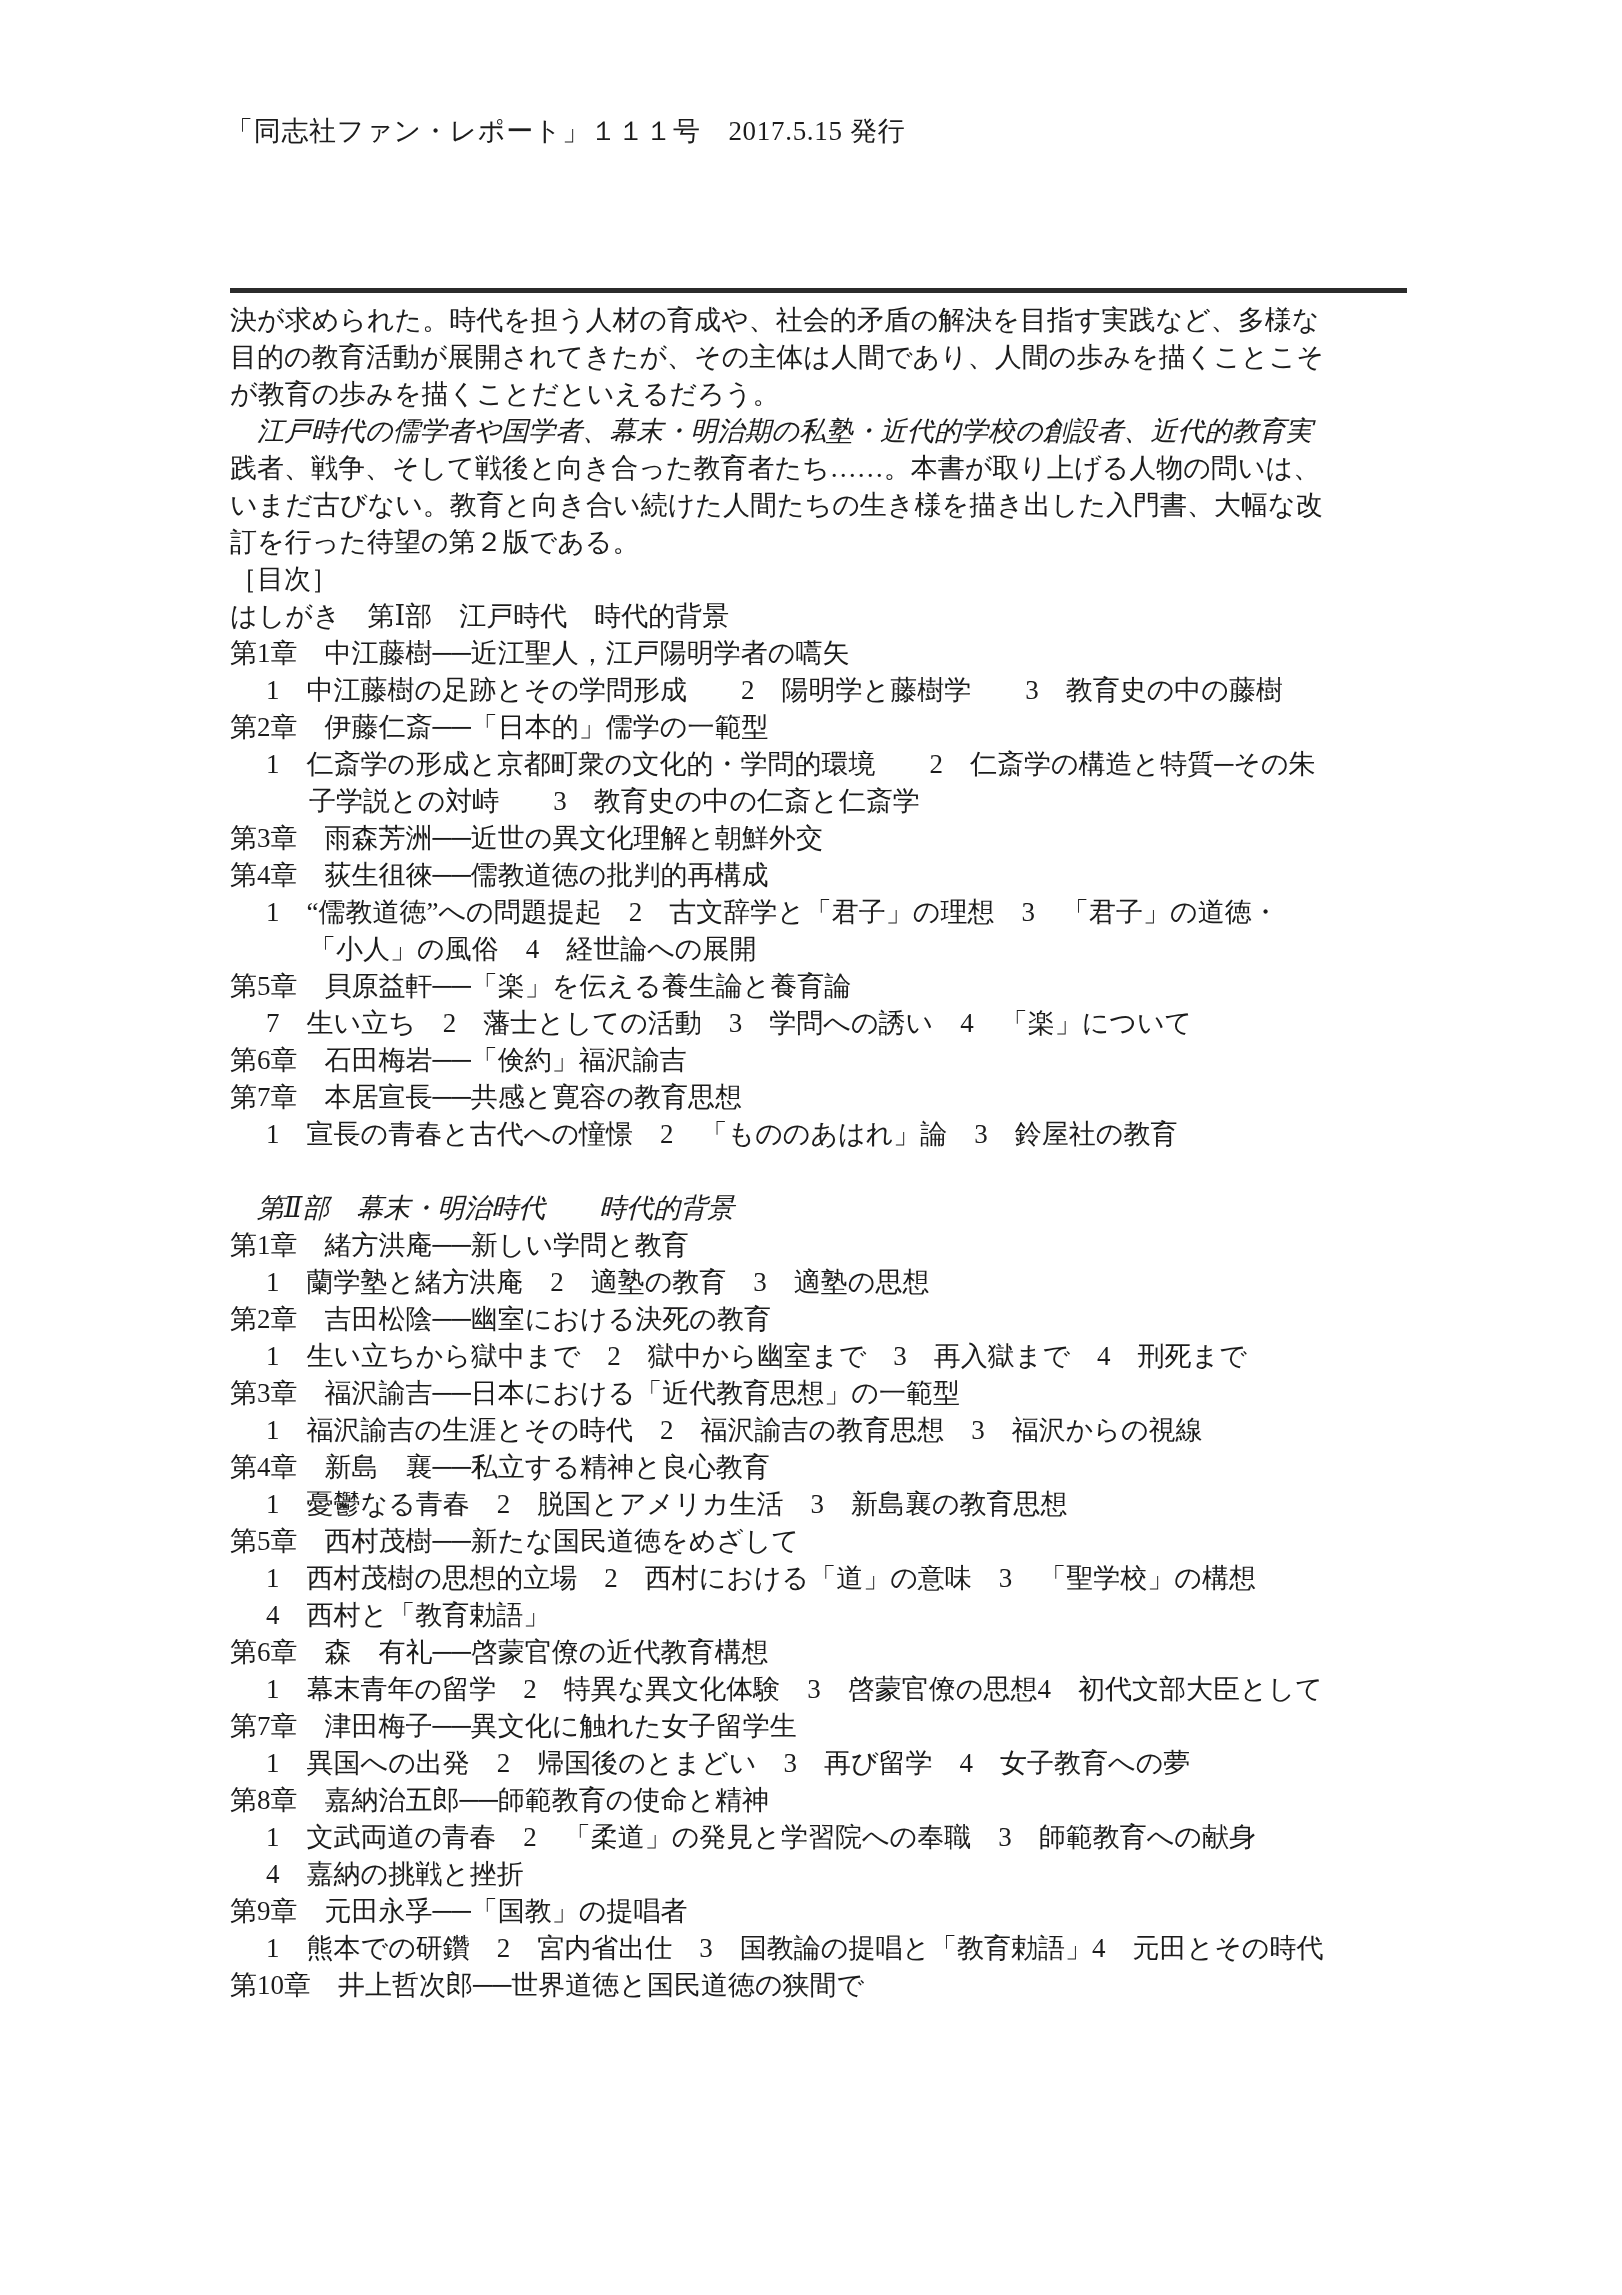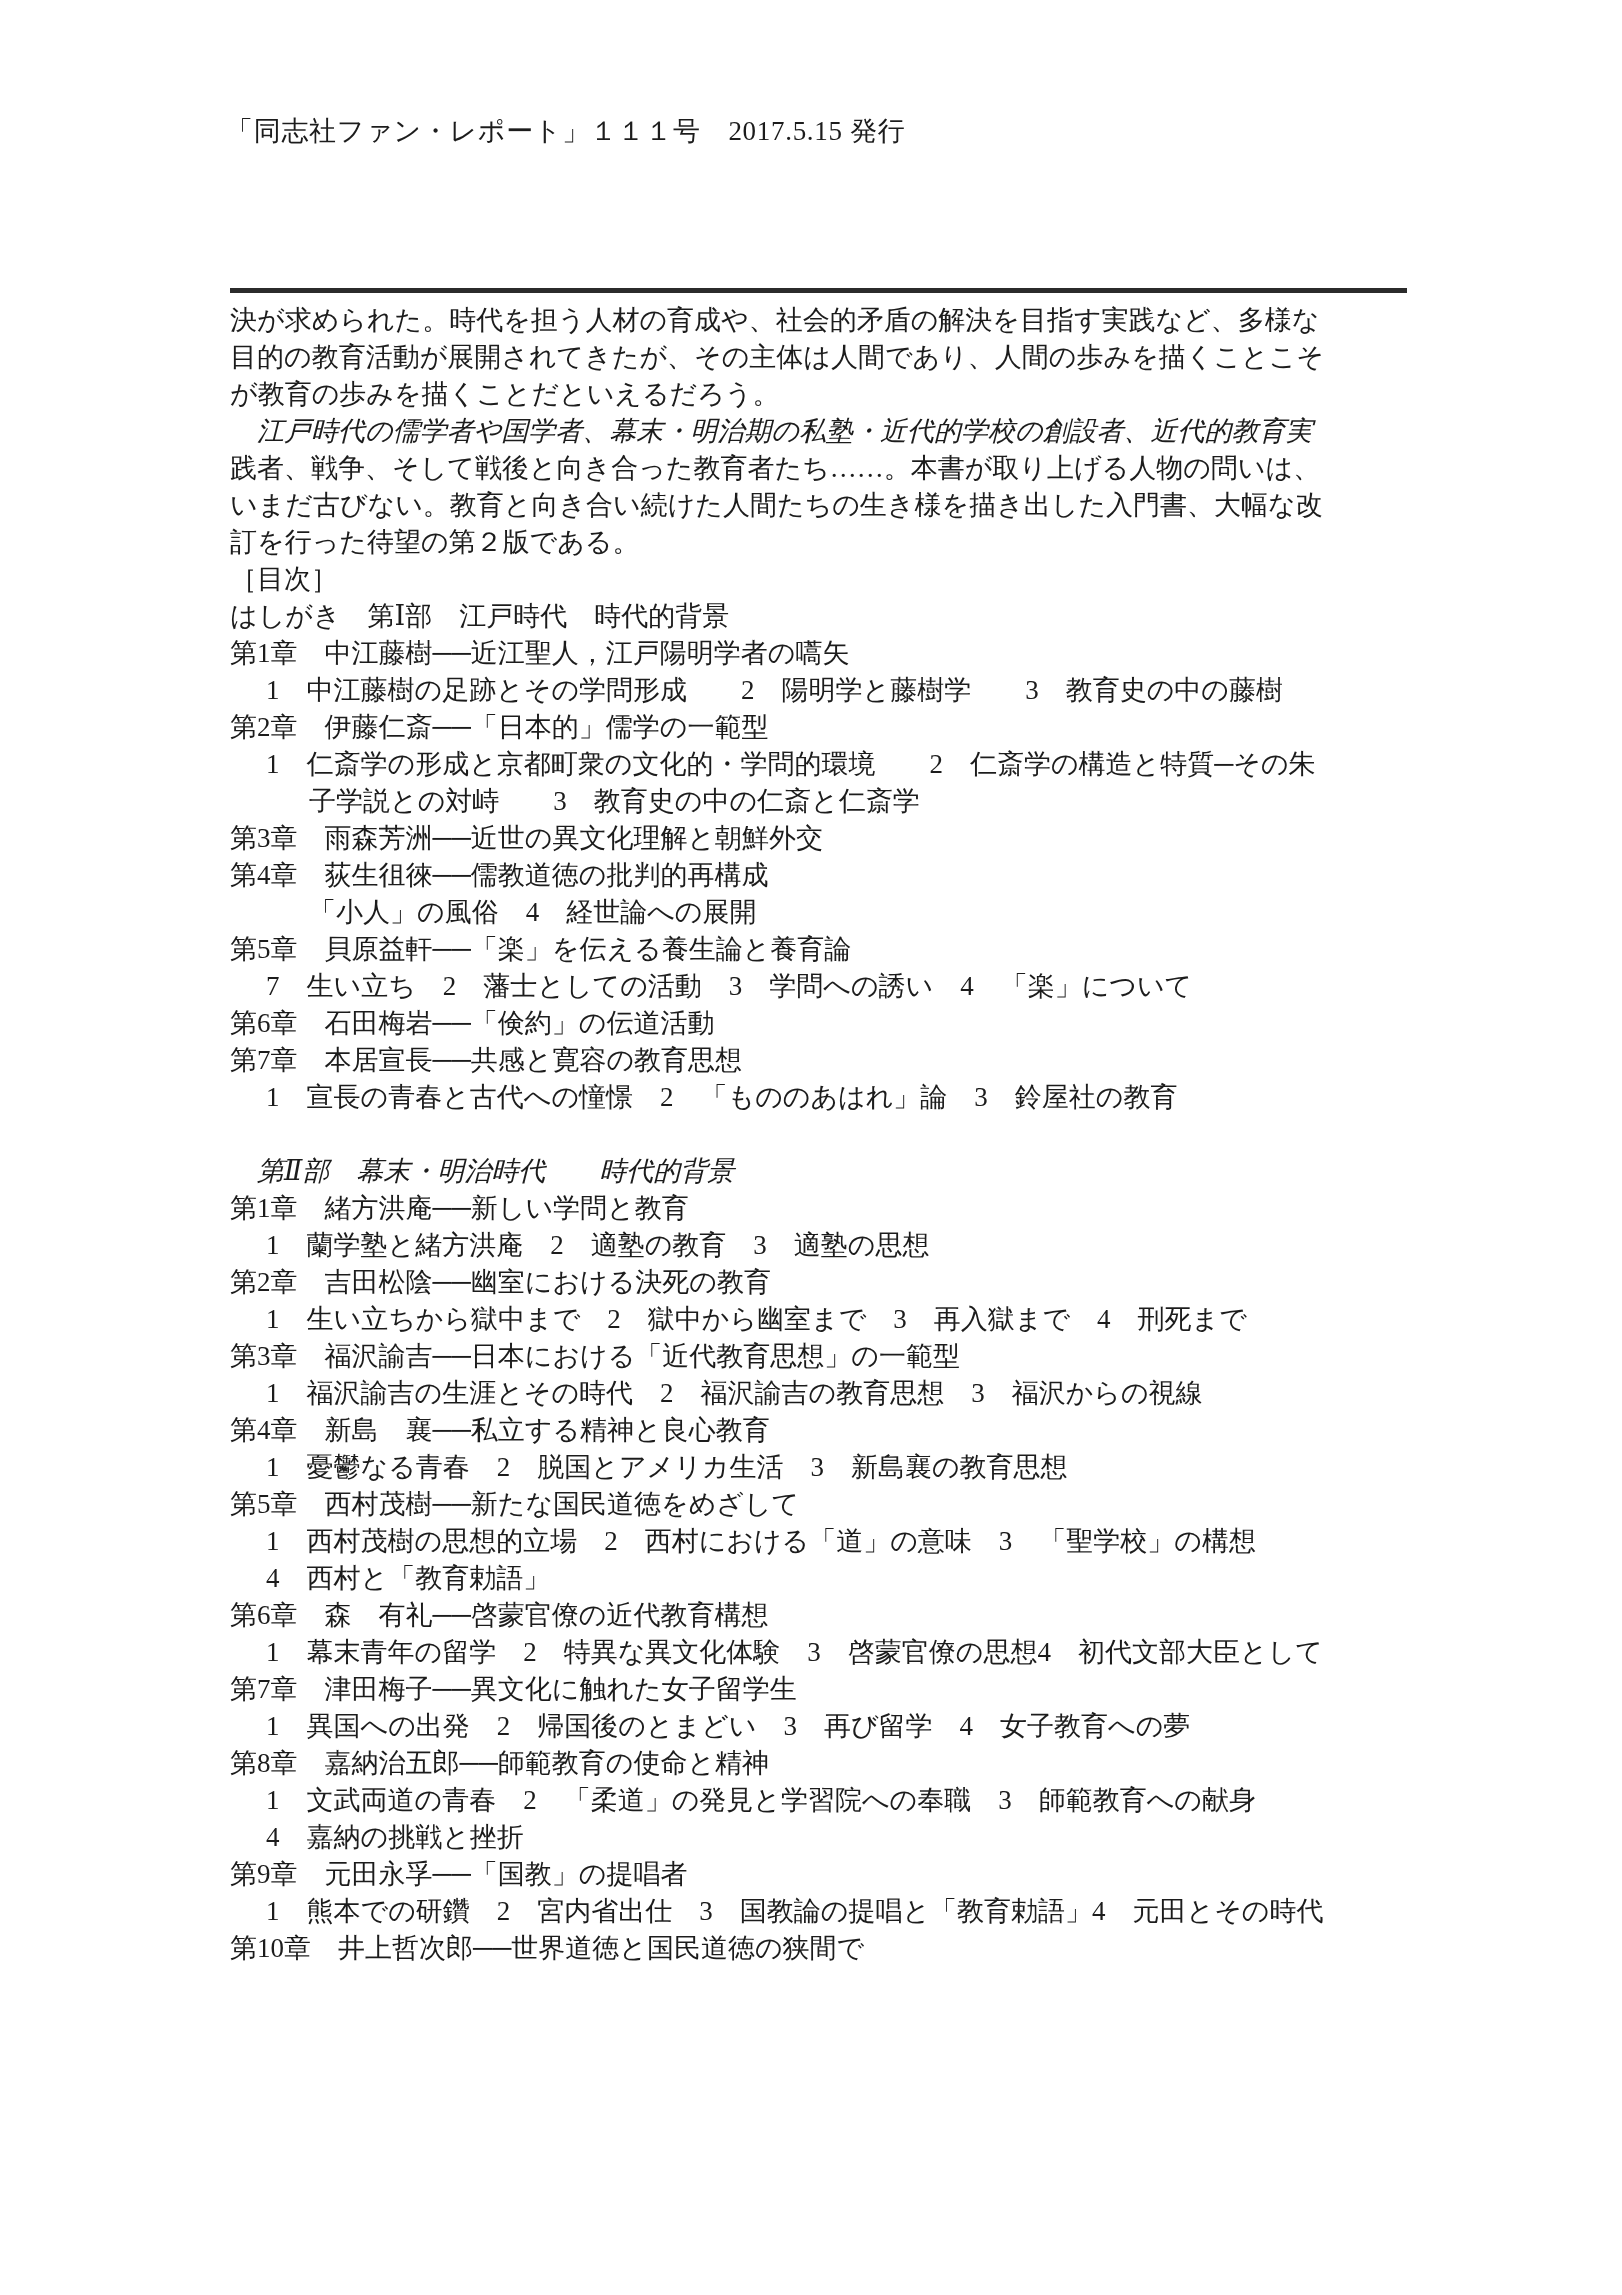--- a/index.html
+++ b/index.html
@@ -69,24 +69,25 @@
       <div class="line indent-none">訂を行った待望の第２版である。</div>
       <div class="line indent-none">［目次］</div>
       <div class="line indent-none">はしがき　第Ⅰ部　江戸時代　時代的背景</div>
       <div class="line indent-none">第1章　中江藤樹──近江聖人，江戸陽明学者の嚆矢</div>
       <div class="line indent-sub">1　中江藤樹の足跡とその学問形成　　2　陽明学と藤樹学　　3　教育史の中の藤樹</div>
       <div class="line indent-none">第2章　伊藤仁斎──「日本的」儒学の一範型</div>
       <div class="line indent-sub">1　仁斎学の形成と京都町衆の文化的・学問的環境　　2　仁斎学の構造と特質─その朱</div>
       <div class="line indent-cont">子学説との対峙　　3　教育史の中の仁斎と仁斎学</div>
       <div class="line indent-none">第3章　雨森芳洲──近世の異文化理解と朝鮮外交</div>
       <div class="line indent-none">第4章　荻生徂徠──儒教道徳の批判的再構成</div>
+      <div class="line indent-sub">1　“儒教道徳”への問題提起　2　古文辞学と「君子」の理想　3　「君子」の道徳・</div>
       <div class="line indent-cont">「小人」の風俗　4　経世論への展開</div>
       <div class="line indent-none">第5章　貝原益軒──「楽」を伝える養生論と養育論</div>
       <div class="line indent-sub">7　生い立ち　2　藩士としての活動　3　学問への誘い　4　「楽」について</div>
-      <div class="line indent-none">第6章　石田梅岩──「倹約」の伝道活動</div>
+      <div class="line indent-none">第6章　石田梅岩──「倹約」福沢諭吉</div>
       <div class="line indent-none">第7章　本居宣長──共感と寛容の教育思想</div>
       <div class="line indent-sub">1　宣長の青春と古代への憧憬　2　「もののあはれ」論　3　鈴屋社の教育</div>
       <div class="line indent-none blank"></div>
       <div class="line indent-one">第Ⅱ部　幕末・明治時代　　時代的背景</div>
       <div class="line indent-none">第1章　緒方洪庵──新しい学問と教育</div>
       <div class="line indent-sub">1　蘭学塾と緒方洪庵　2　適塾の教育　3　適塾の思想</div>
       <div class="line indent-none">第2章　吉田松陰──幽室における決死の教育</div>
       <div class="line indent-sub">1　生い立ちから獄中まで　2　獄中から幽室まで　3　再入獄まで　4　刑死まで</div>
       <div class="line indent-none">第3章　福沢諭吉──日本における「近代教育思想」の一範型</div>
       <div class="line indent-sub">1　福沢諭吉の生涯とその時代　2　福沢諭吉の教育思想　3　福沢からの視線</div>

